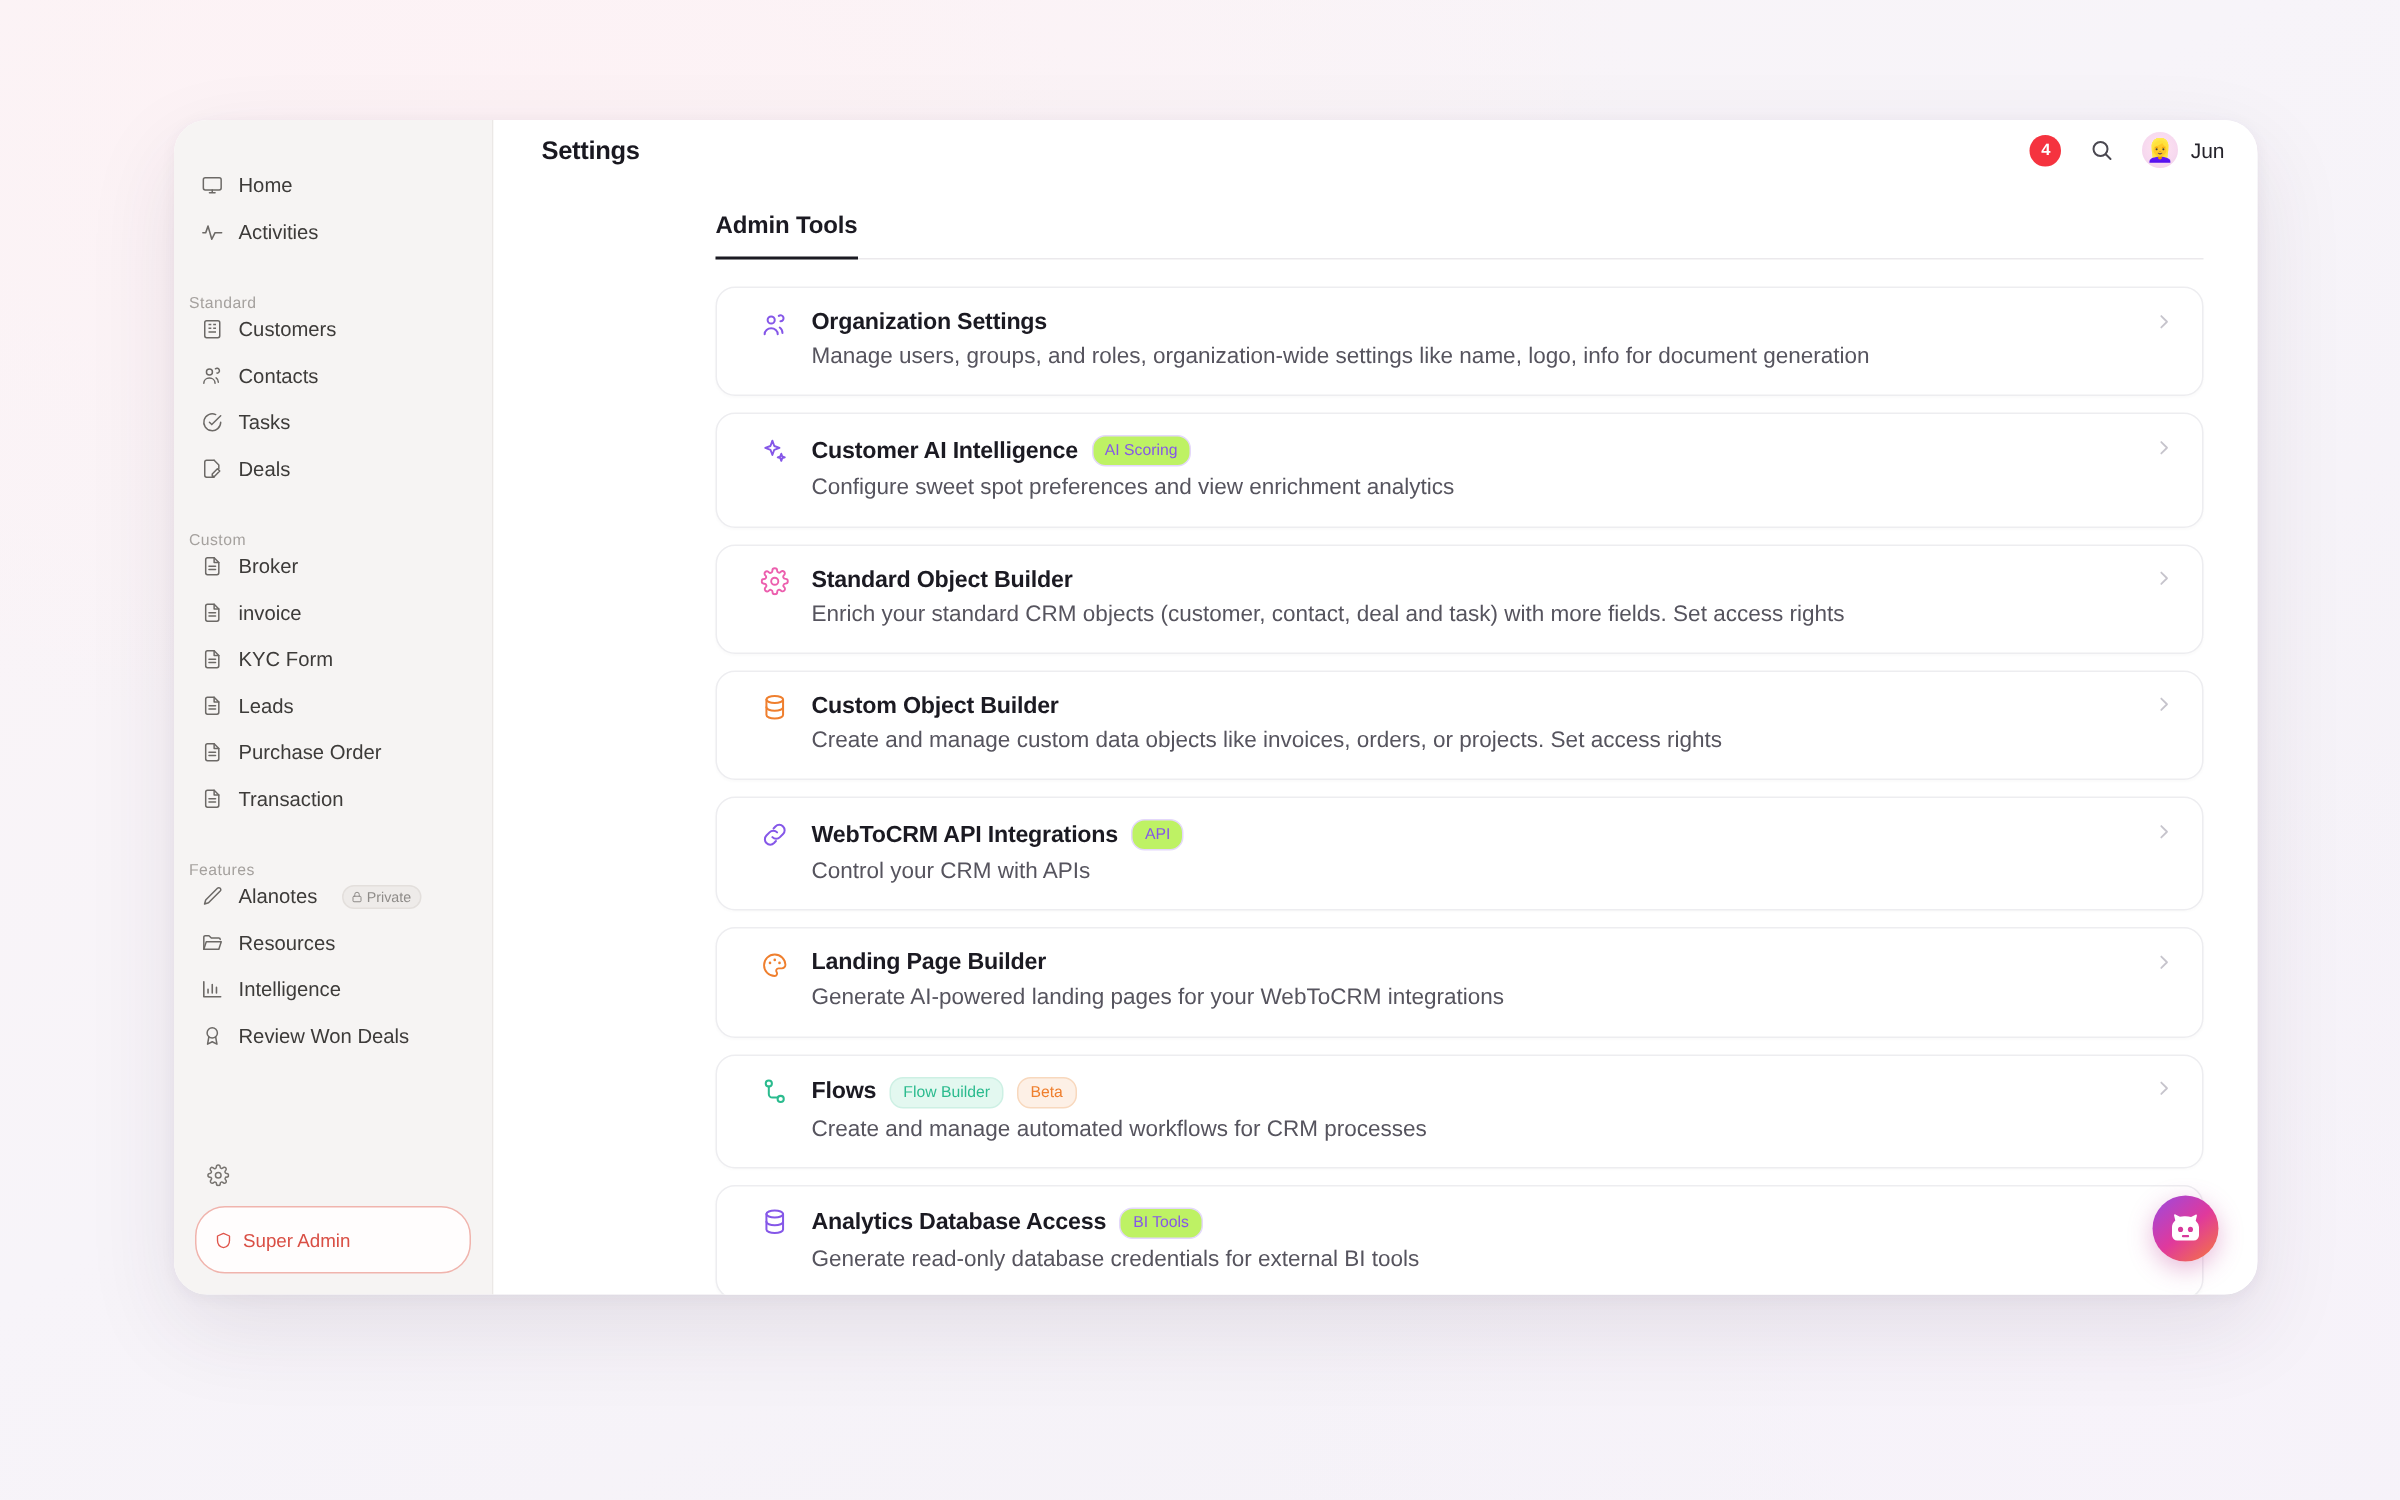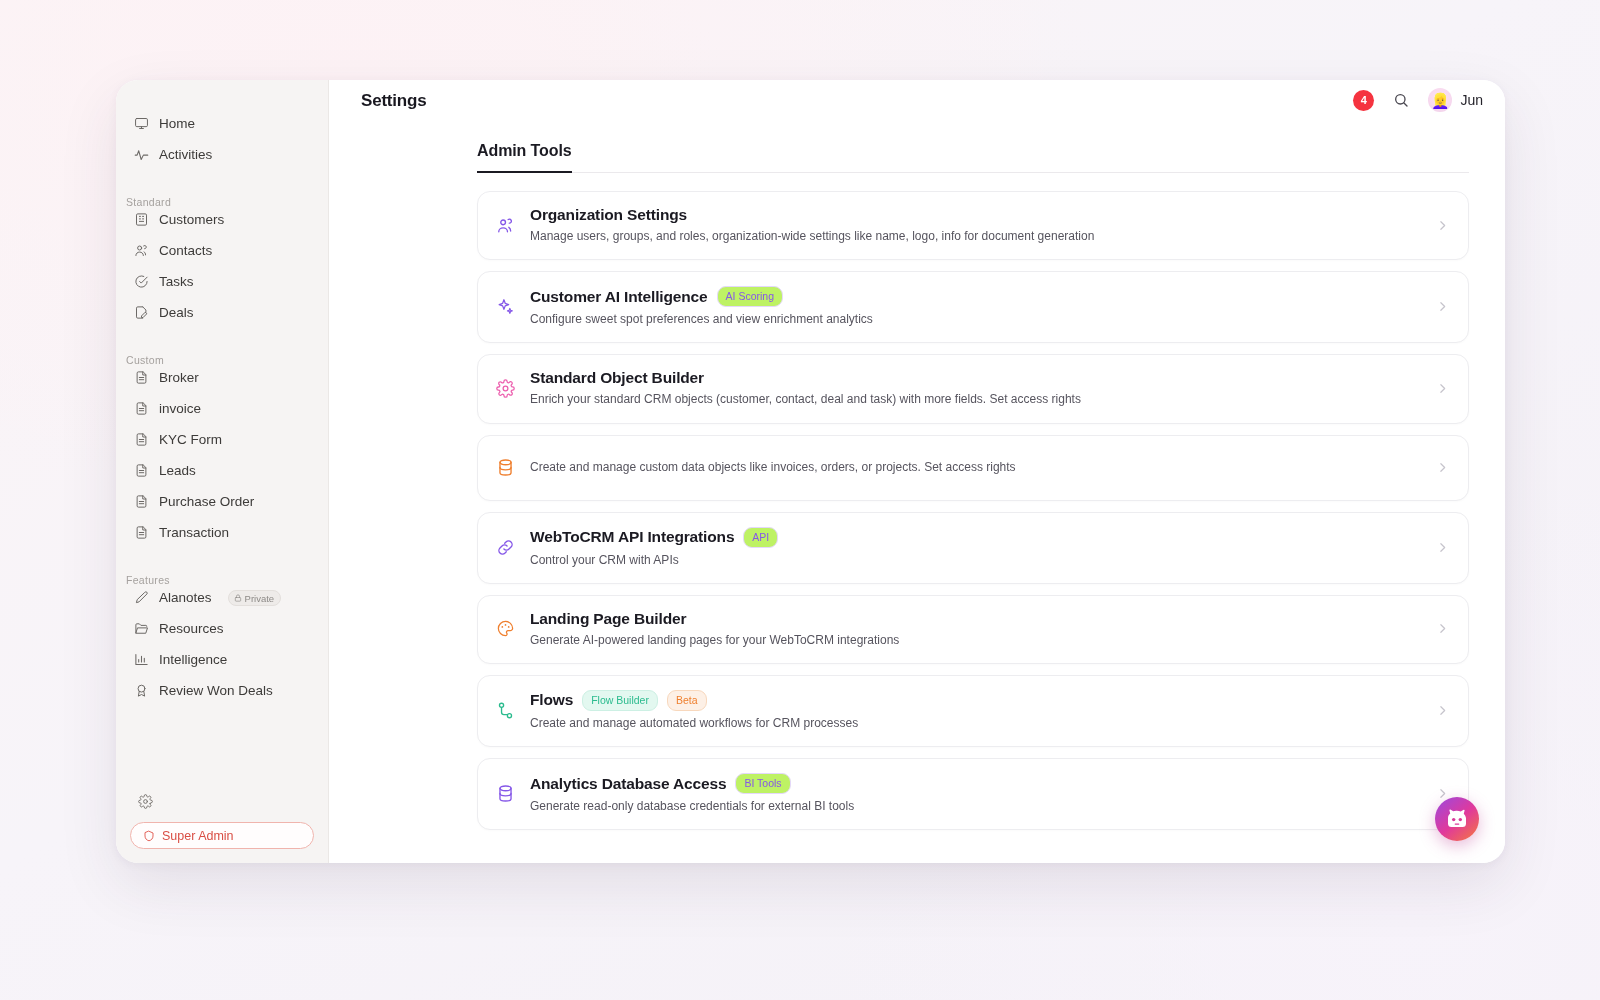--- a/index.html
+++ b/index.html
@@ -130,21 +130,21 @@
     cursor: pointer;
   }
   .sidebar-gear svg { width: 15px; height: 15px; display: block; }
 
   .role-pill {
     display: flex;
     align-items: center;
     gap: 7px;
     border: 1px solid #f0b4ad;
     border-radius: 20px;
-    height: 27px;
+    height: 45px;
     padding: 0 12px;
     background: #fffdfd;
     cursor: pointer;
   }
   .role-pill svg { width: 12px; height: 12px; display: block; color: #e0544a; }
   .role-pill span {
     font-size: 12.5px;
     color: #d94f45;
     font-weight: 400;
     white-space: nowrap;
@@ -240,26 +240,26 @@
   .tab.active { border-bottom-color: #1b1a22; }
 
   .card-list {
     display: flex;
     flex-direction: column;
     gap: 11px;
   }
 
   .card {
     display: flex;
-    align-items: center;
+    align-items: flex-start;
     gap: 15px;
     border: 1px solid #ededf0;
     border-radius: 13px;
     background: #ffffff;
-    padding: 14px 18px 15px 17px;
+    padding: 14px 18px 15px 28px;
     min-height: 66px;
     cursor: pointer;
     box-shadow: 0 1px 2px rgba(24,20,30,.02);
   }
 
   .card-icon {
     width: 20px; height: 20px;
     flex: 0 0 20px;
     display: flex; align-items: center; justify-content: center;
   }
@@ -273,21 +273,21 @@
     margin-bottom: 4px;
     flex-wrap: wrap;
   }
   .card-title {
     font-size: 15.5px;
     font-weight: 700;
     color: #1b1a22;
     letter-spacing: -.15px;
   }
   .card-desc {
-    font-size: 12px;
+    font-size: 15px;
     color: #56545e;
     line-height: 1.35;
   }
 
   .pill {
     font-size: 10.5px;
     line-height: 1;
     padding: 4px 8px 4.5px;
     border-radius: 9px;
     border: 1px solid transparent;
@@ -608,20 +608,23 @@
 
         <div class="card">
           <span class="card-icon" style="color:#ef7f2e">
             <svg viewBox="0 0 24 24" fill="none" stroke="currentColor" stroke-width="1.7" stroke-linecap="round" stroke-linejoin="round">
               <ellipse cx="12" cy="5.5" rx="7" ry="3"></ellipse>
                 <path d="M5 5.5v13c0 1.7 3.1 3 7 3s7-1.3 7-3v-13"></path>
                 <path d="M5 12c0 1.7 3.1 3 7 3s7-1.3 7-3"></path>
             </svg>
           </span>
           <div class="card-body">
+            <div class="card-title-row">
+              <span class="card-title">Custom Object Builder</span>
+            </div>
             <div class="card-desc">Create and manage custom data objects like invoices, orders, or projects. Set access rights</div>
           </div>
           <span class="chevron">
             <svg viewBox="0 0 24 24" fill="none" stroke="currentColor" stroke-width="2.2" stroke-linecap="round" stroke-linejoin="round">
                 <path d="M9 5l7 7-7 7"></path>
               </svg>
           </span>
         </div>
 
         <div class="card">

